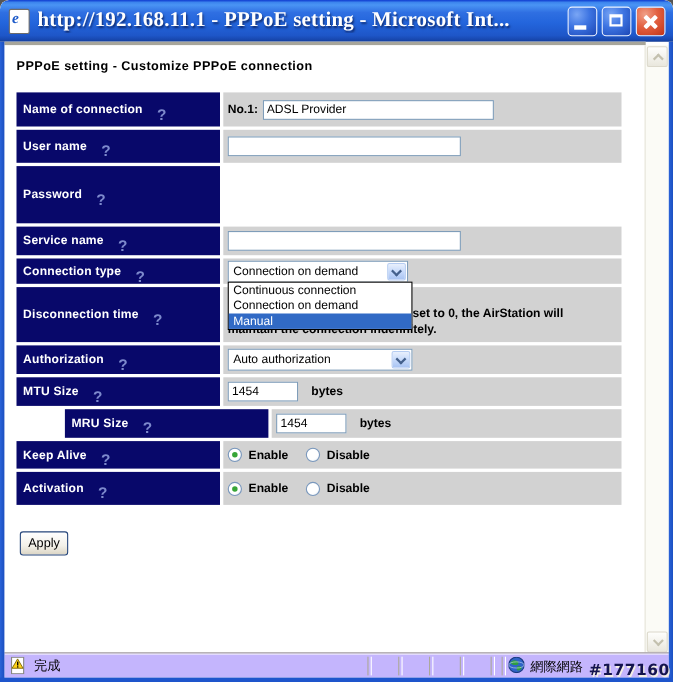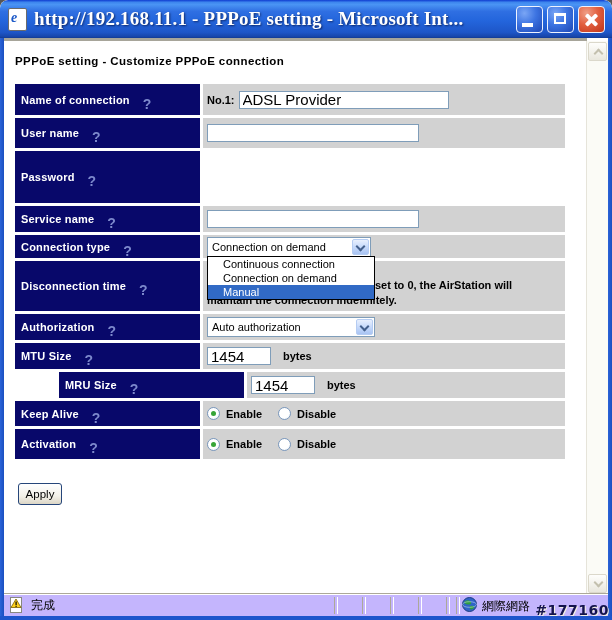--- a/index.html
+++ b/index.html
@@ -44,21 +44,21 @@
     font-size:11px;font-weight:bold;display:flex;align-items:center;
     padding:2px 6px;box-sizing:border-box;letter-spacing:.2px;}
   .q{color:#7d89cc;font-size:14px;font-weight:bold;margin-left:13px;
     position:relative;top:4px;cursor:pointer;}
   .val{flex:1;background:#d2d2d2;margin-left:3px;display:flex;align-items:center;
     font-size:11px;color:#000;padding:2px 4px;box-sizing:border-box;position:relative;}
   .r-name{height:31px;} .r-user{height:30px;} .r-pass{height:52px;}
   .r-svc{height:26px;}  .r-ctype{height:23px;} .r-dtime{height:50px;}
   .r-auth{height:26px;} .r-mtu{height:26px;}  .r-mru{height:26px;margin-left:44px;}
   .r-keep{height:25px;justify-content:space-between;} .r-act{height:30px;}
-  .tin{height:18px;border:1px solid #7f9db9;background:#fff;font-size:15px;
+  .tin{height:18px;border:1px solid #7f9db9;background:#fff;font-size:11px;
     font-family:inherit;padding:1px 3px;box-sizing:border-box;}
   .w-name{width:210px;} .w-user{width:212px;} .w-pass{width:267px;}
   .w-svc{width:212px;}  .w-num{width:64px;}
   .prefix{font-weight:bold;margin-right:4px;white-space:nowrap;}
   .suffix{font-weight:bold;margin-left:12px;white-space:nowrap;}
   .pass-col{display:flex;flex-direction:column;align-items:flex-start;gap:5px;width:100%;}
   .pass-line2{display:flex;align-items:flex-end;gap:5px;}
   .conf{font-weight:bold;font-size:11px;margin-bottom:1px;}
   
   .sel{display:flex;align-items:center;justify-content:space-between;
@@ -66,21 +66,21 @@
     padding-left:4px;font-size:11px;cursor:default;}
   .sel-ct{width:164px;} .sel-auth{width:168px;}
   .sel-arrow{width:17px;height:16px;margin:1px;border-radius:2px;flex:0 0 auto;
     background:linear-gradient(180deg,#e9f0fd 0%,#cadcfb 45%,#a9c4f3 100%);
     border:1px solid #b5ccf2;box-sizing:border-box;position:relative;}
   .chev{position:absolute;left:4px;top:3px;width:5px;height:5px;
     border-right:2px solid #44608c;border-bottom:2px solid #44608c;transform:rotate(45deg);}
   
   .ddlist{position:absolute;left:4px;top:21px;width:166px;background:#fff;
     border:1px solid #000;z-index:30;font-size:11px;}
-  .dditem{height:14px;line-height:14px;padding:0 15px;white-space:nowrap;cursor:default;}
+  .dditem{height:14px;line-height:14px;padding:0 4px;white-space:nowrap;cursor:default;}
   .dditem.hl{background:#316ac5;color:#fff;}
   
   .dtext{font-weight:bold;line-height:15px;width:100%;align-self:flex-end;padding-bottom:1px;}
   .dtext .l1{padding-left:168px;}
   
   .radio{width:13px;height:13px;border-radius:50%;box-sizing:border-box;
     border:1px solid #7a98bd;background:radial-gradient(circle at 35% 30%,#ffffff 60%,#dfe9f3);
     display:inline-block;position:relative;margin-right:6px;flex:0 0 auto;cursor:pointer;}
   .radio.checked::after{content:"";position:absolute;left:3px;top:3px;width:5px;height:5px;
     border-radius:50%;background:#37a537;}

